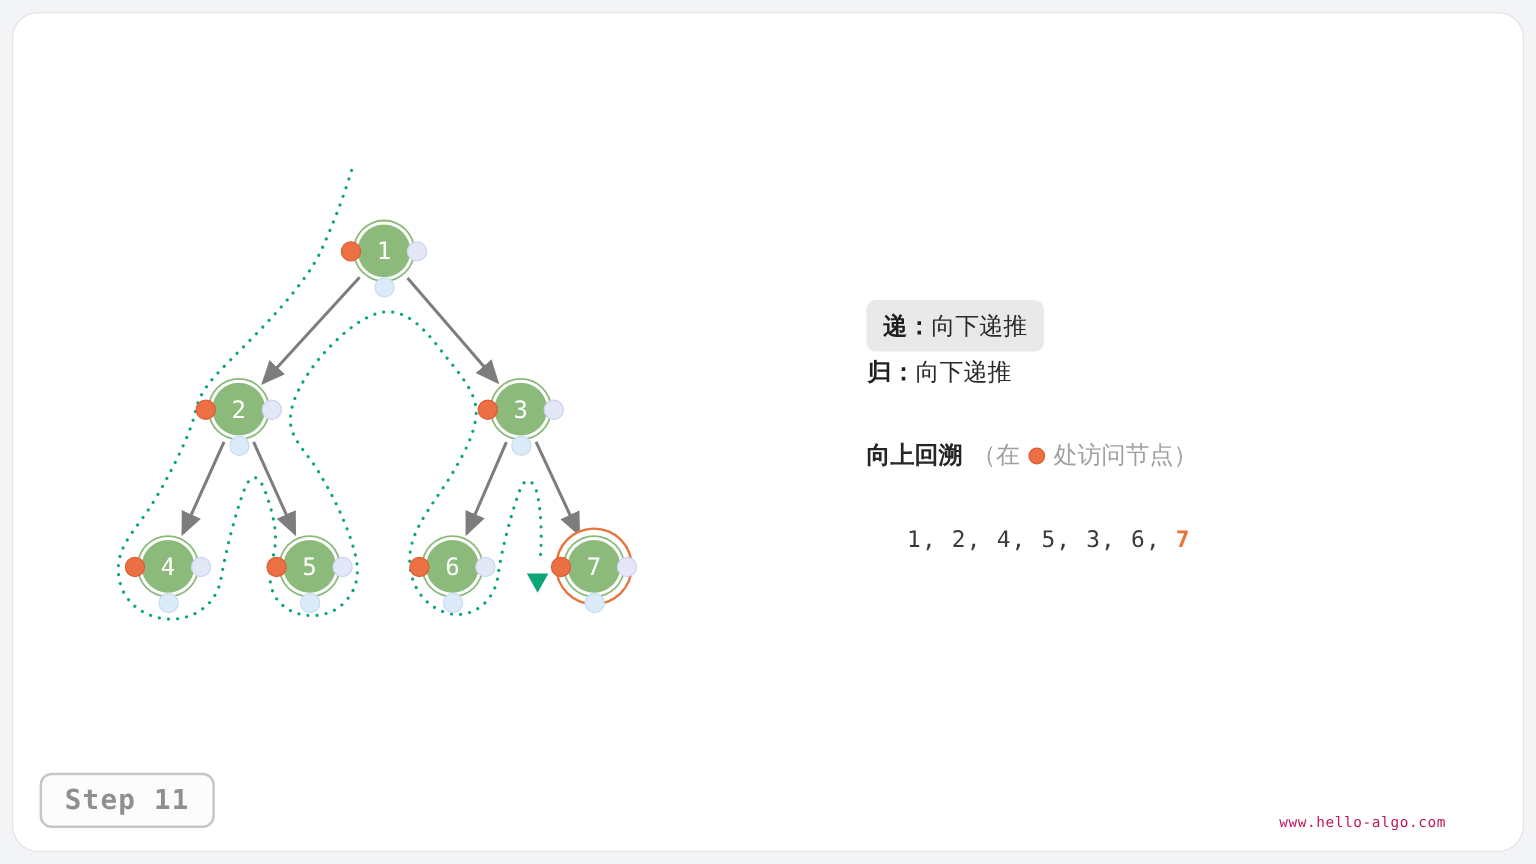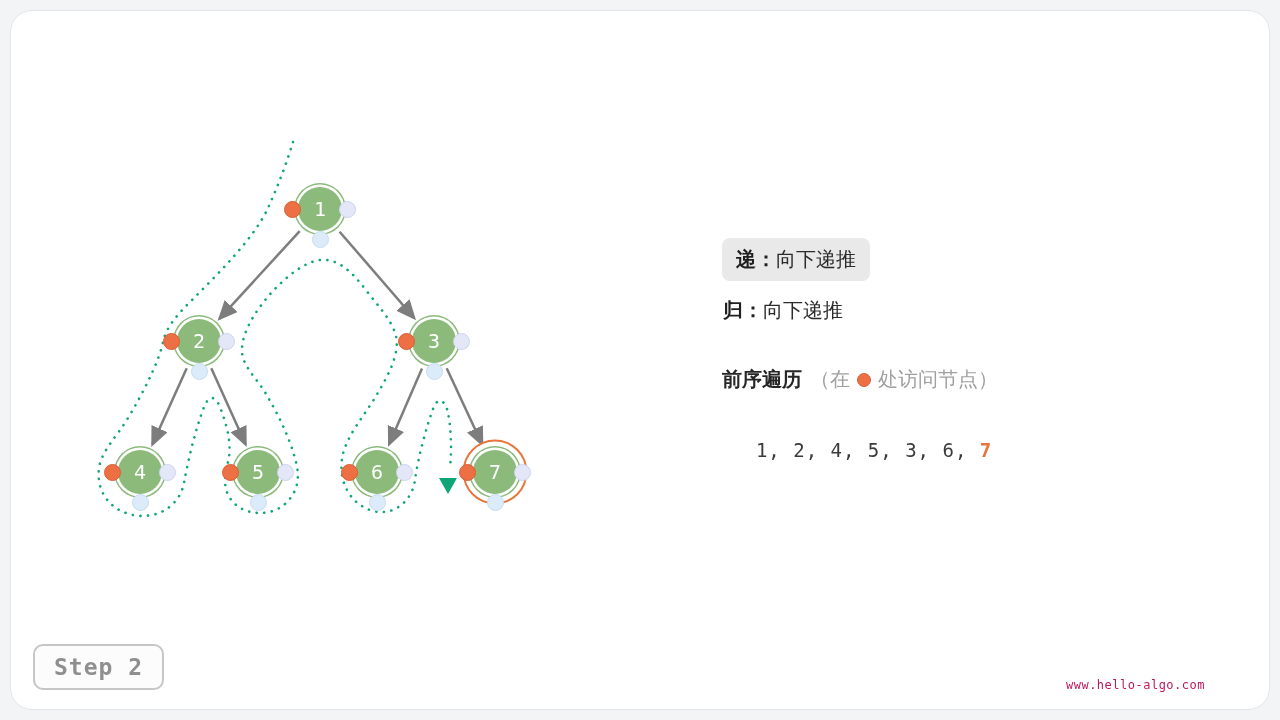--- a/index.html
+++ b/index.html
@@ -150,33 +150,33 @@
   <span class="dot in"></span>
   <span>6</span>
 </div>
 <div class="node active" style="left:495px;top:472px">
   <span class="dot pre"></span>
   <span class="dot post"></span>
   <span class="dot in"></span>
   <span>7</span>
 </div>
 
-<div class="legend-row" style="left:722px;top:238px">
+<div class="legend-row" style="left:722px;top:250px">
   <span class="badge-bg">
     <span class="legend-key">递：</span><span>向下递推</span>
   </span>
 </div>
 
 <div class="legend-row" style="left:723px;top:297px">
   <span class="legend-key">归：</span><span>向下递推</span>
 </div>
 
 <div class="legend-row" style="left:722px;top:366px">
-  <span class="traversal-title">前序遍历</span><span class="note">（在</span><span class="note-dot"></span><span class="note">处访问节点）</span>
+  <span class="traversal-title">向上回溯</span><span class="note">（在</span><span class="note-dot"></span><span class="note">处访问节点）</span>
 </div>
 
 <div class="sequence">
   <span>1, 2, 4, 5, 3, 6, </span><span class="current">7</span>
 </div>
 
-<div class="step-badge">Step 2</div>
+<div class="step-badge">Step 11</div>
 
 <div class="watermark">www.hello-algo.com</div>
 
 </body></html>

